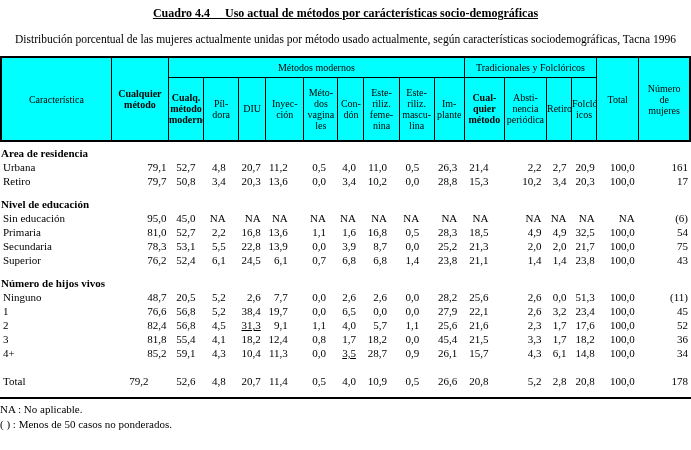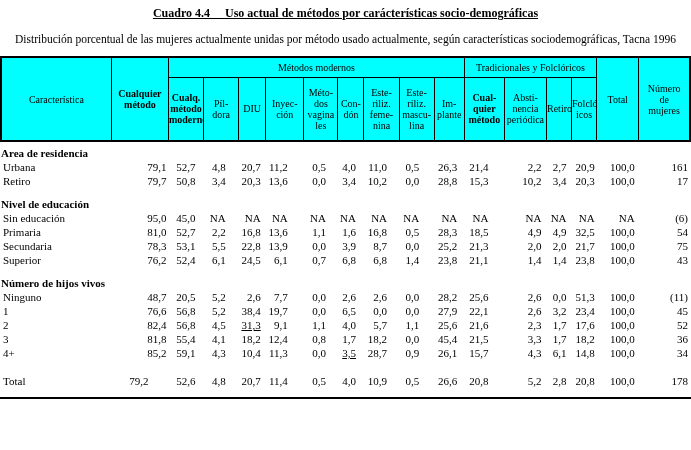--- a/index.html
+++ b/index.html
@@ -363,14 +363,18 @@
           <td class="num" style="padding-right: 5px;">2,8</td>
           <td class="num" style="padding-right: 2px;">20,8</td>
           <td class="num" style="padding-right: 4px;">100,0</td>
           <td class="num" style="padding-right: 2px;">178</td>
         </tr>
       </tbody>
   </table>
 
   <div class="rule"></div>
 
+  <div class="footnotes">
+    <div>NA : No aplicable.</div>
+    <div>( ) : Menos de 50 casos no ponderados.</div>
+  </div>
 
 </div>
 
 </body></html>

